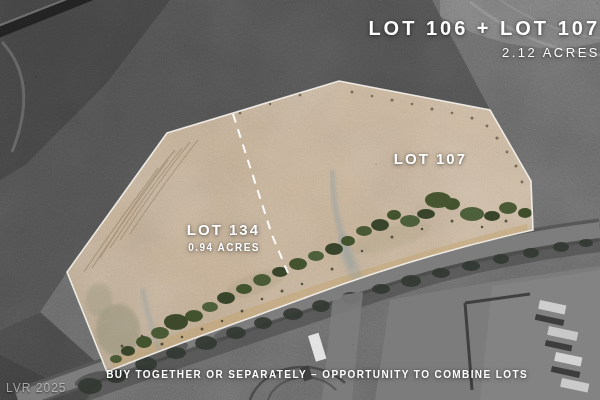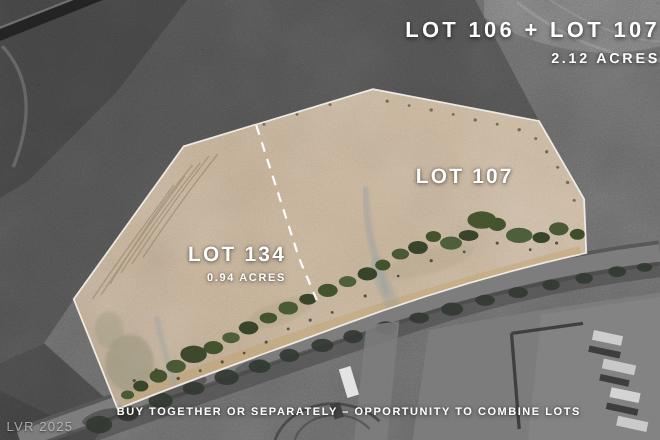--- a/index.html
+++ b/index.html
@@ -7,22 +7,22 @@
     position:relative;width:600px;height:400px;overflow:hidden;
     font-family:"Liberation Sans","DejaVu Sans",sans-serif;
     background:#656565;
   }
   .stage svg{position:absolute;left:0;top:0;}
   .overlay{position:absolute;color:#fff;text-align:right;
     text-shadow:0 1px 4px rgba(0,0,0,.5), 0 0 2px rgba(0,0,0,.35);
     user-select:none;}
   .title-block{left:0;top:17px;width:600px;}
   .title-line{font-size:20px;font-weight:600;letter-spacing:3px;}
-  .subtitle-line{font-size:13px;font-weight:700;letter-spacing:2.5px;margin-top:5px;padding-left:48px;}
-  .lot-label .lot-name{font-size:19px;font-weight:600;letter-spacing:2px;}
+  .subtitle-line{font-size:13px;font-weight:400;letter-spacing:2.5px;margin-top:5px;padding-left:48px;}
+  .lot-label .lot-name{font-size:15px;font-weight:600;letter-spacing:2px;}
   .lot-label .lot-acres{font-size:10px;font-weight:600;letter-spacing:1.5px;margin-top:4px;}
   .lot107{left:317px;top:150px;width:150px;}
   .lot106{left:110px;top:221px;width:150px;}
   .footer-tag{left:0;top:369px;width:528px;font-size:10px;font-weight:700;letter-spacing:1.4px;}
   .watermark{left:6px;top:381px;width:auto;text-align:center;
     color:rgba(218,218,218,.68);font-size:12px;font-weight:400;letter-spacing:1px;
     text-shadow:0 1px 2px rgba(0,0,0,.6);}
 </style>
 </head>
 <body>

